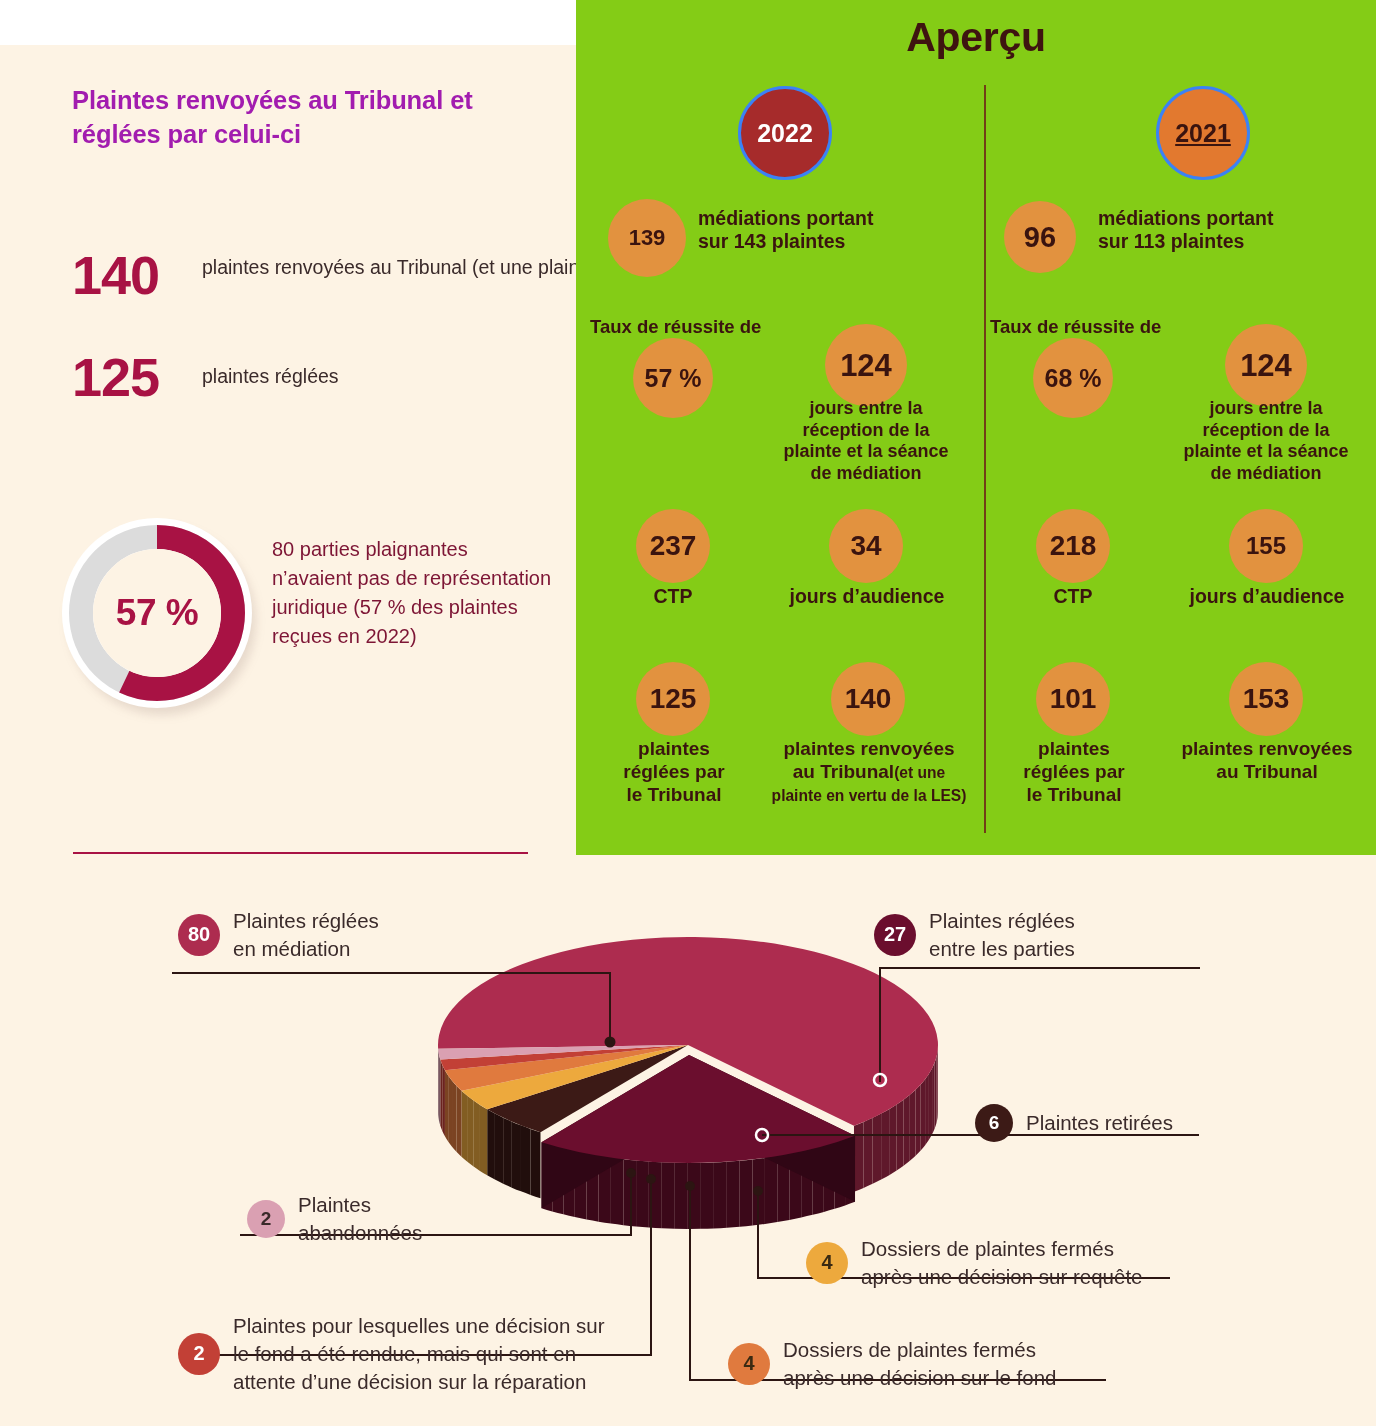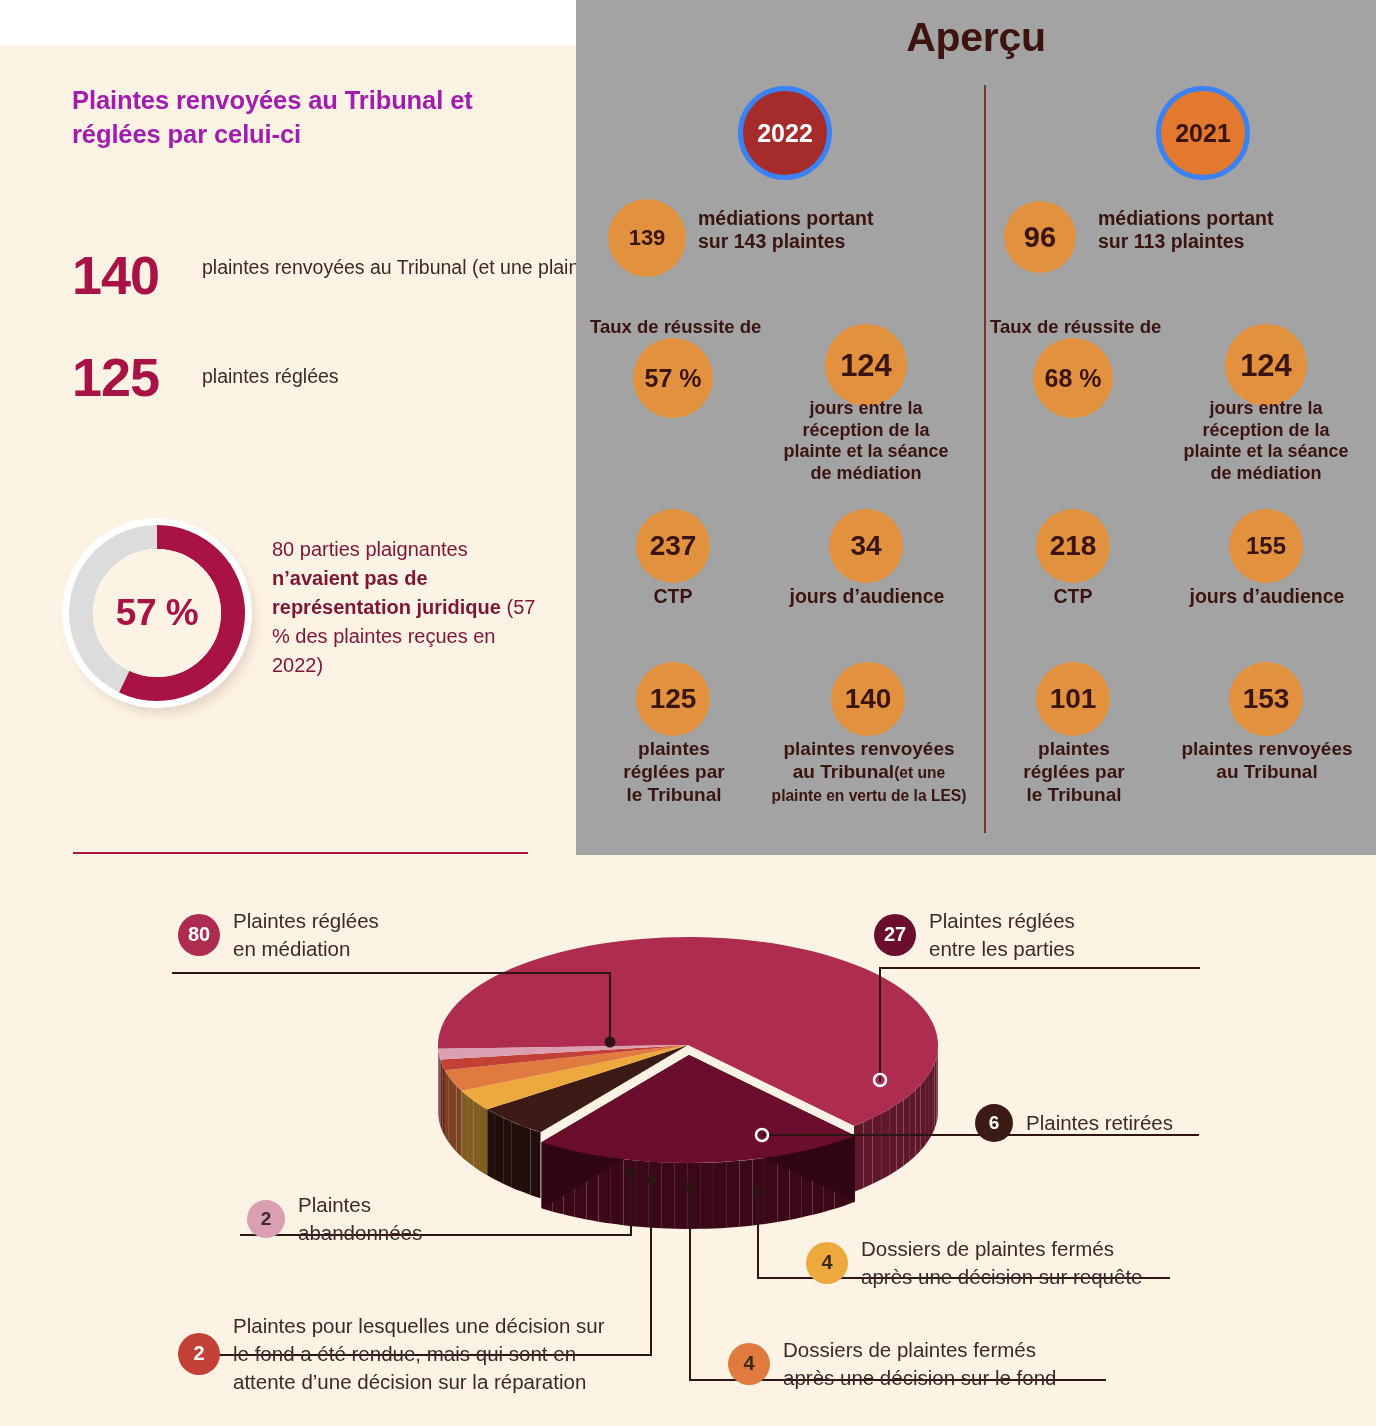--- a/index.html
+++ b/index.html
@@ -36,37 +36,37 @@
   .donut-ring{position:absolute;left:0;top:0;width:190px;height:190px;}
   .donut-hole-txt{
     position:absolute;left:0;top:0;width:190px;height:190px;
     display:flex;align-items:center;justify-content:center;
     color:#a81244;font-size:37px;font-weight:bold;letter-spacing:-0.5px;
   }
   .donut-label{
     position:absolute;left:272px;top:535px;width:280px;
     font-size:20px;line-height:1.45;color:#7d1535;
   }
-  .donut-label b{font-weight:bold;}
+  .donut-label b{font-weight:normal;}
   .hrule{position:absolute;left:73px;top:852px;width:455px;height:2px;background:#a81244;}
 
   
   .panel{
     position:absolute;left:576px;top:0;width:800px;height:855px;
-    background:#a3a3a3;
+    background:#84cc16;
   }
   .panel-title{
     position:absolute;left:0;top:14px;width:800px;text-align:center;
     font-size:41px;font-weight:bold;color:#3e1410;letter-spacing:-0.3px;
   }
   .col-divider{position:absolute;left:408px;top:85px;width:2px;height:748px;background:#6d2417;opacity:.85;}
 
   .year-badge{
     position:absolute;width:94px;height:94px;border-radius:50%;
-    border:5px solid #3b82f6;box-sizing:border-box;
+    border:3px solid #3b82f6;box-sizing:border-box;
     display:flex;align-items:center;justify-content:center;
     font-size:25px;font-weight:bold;
   }
   .circ{
     position:absolute;border-radius:50%;background:#e2923f;
     display:flex;align-items:center;justify-content:center;
     color:#3a140f;font-weight:bold;line-height:1;
   }
   .cap{position:absolute;color:#3a140f;font-weight:bold;line-height:1.2;}
   .cap-center{text-align:center;}
@@ -149,21 +149,21 @@
 réglées par
 le Tribunal</div>
 
   <div class="circ" style="left:255px;top:662px;width:74px;height:74px;font-size:28px;">140</div>
   <div class="cap cap-center" style="left:190px;top:738px;width:206px;font-size:19px;">
     <span style="white-space:pre-line;">plaintes renvoyées
 au Tribunal</span><span class="light" style="white-space:pre-line;">(et une
 plainte en vertu de la LES)</span>
   </div>
 
-  <div class="year-badge" id="y2021" style="left:580px;top:86px;background:#e2792f;color:#3a140f;">2021</div>
+  <div class="year-badge" id="y2021" style="left:580px;top:86px;background:#e2792f;color:#3a140f;text-decoration:underline;">2021</div>
   <div class="circ" style="left:428px;top:201px;width:72px;height:72px;font-size:29px;">96</div>
   <div class="cap" style="left:522px;top:207px;width:250px;font-size:19.5px;white-space:pre-line;">médiations portant
 sur 113 plaintes</div>
 
   <div class="cap" style="left:414px;top:316px;font-size:18.5px;">Taux de réussite de</div>
   <div class="circ" style="left:457px;top:338px;width:80px;height:80px;font-size:25px;">68 %</div>
 
   <div class="circ" style="left:649px;top:324px;width:82px;height:82px;font-size:31px;">124</div>
   <div class="cap cap-center" style="left:600px;top:398px;width:180px;font-size:18px;white-space:pre-line;">jours entre la
 réception de la

